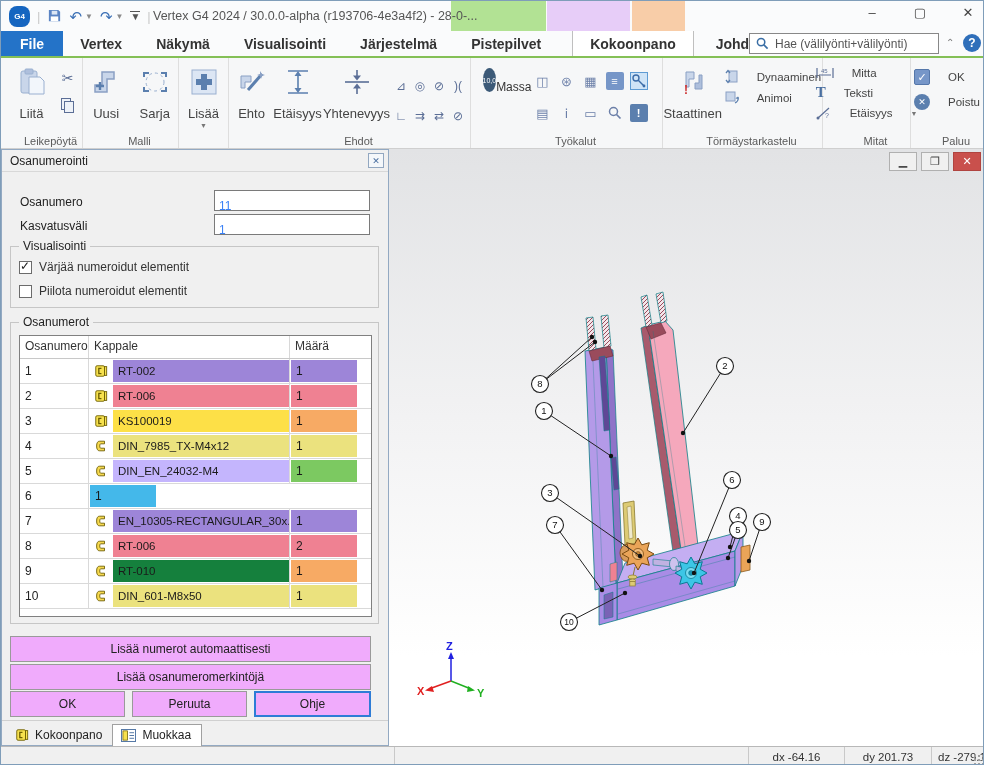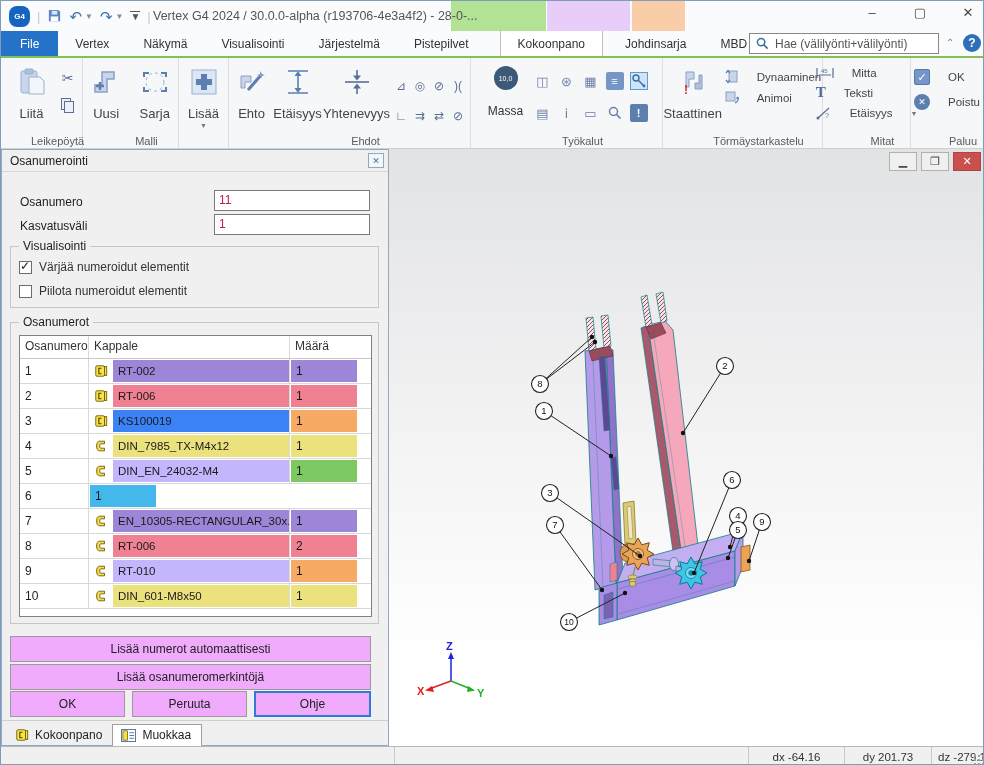--- a/index.html
+++ b/index.html
@@ -16,62 +16,62 @@
   .logo { width:21px; height:21px; background:#1565c0; border-radius:8px; color:#fff; font-size:8px; font-weight:bold; display:flex; align-items:center; justify-content:center; }
   .qsep { color:#c9c9c9; font-size:13px; }
   .qico { color:#3a6fb5; font-size:15px; line-height:1; cursor:default; }
   .qcaret { color:#8a8a8a; font-size:8px; margin-left:-4px; }
   .wtitle { position:absolute; left:152px; top:8px; color:#555; font-size:12.5px; white-space:nowrap; }
   .accent { position:absolute; top:0; height:30px; }
   .winbtns { position:absolute; right:10px; top:4px; display:flex; gap:34px; color:#444; font-size:13px; }
   .winbtns span { width:14px; text-align:center; }
   
   .tabrow { position:absolute; left:0; top:30px; width:984px; height:27px; background:#fafbfc; border-bottom:2px solid #84c056; display:flex; align-items:stretch; }
-  .tab { padding:0 17px; display:flex; align-items:center; font-size:12px; color:#333; white-space:nowrap; }
+  .tab { padding:0 17px; display:flex; align-items:center; font-size:14px; color:#333; white-space:nowrap;font-weight:bold; }
   .tab.file { background:#2473c8; color:#fff; padding:0 19px; }
   .tab.active { background:#fff; border-left:1px solid #bfbfbf; border-right:1px solid #bfbfbf; }
   .searchbox { position:absolute; left:748px; top:2px; width:190px; height:21px; background:#fff; border:1px solid #888; display:flex; align-items:center; gap:6px; padding:0 6px; }
   .searchbox .ph { color:#555; font-size:12px; white-space:nowrap; overflow:hidden; }
   .chev { position:absolute; left:945px; top:6px; color:#777; font-size:10px; }
   .helpbtn { position:absolute; left:962px; top:3px; width:18px; height:18px; border-radius:50%; background:#2f6fba; color:#fff; font-weight:bold; font-size:12px; display:flex; align-items:center; justify-content:center; }
   
   .ribbon { position:absolute; left:0; top:57px; width:984px; height:91px; background:#f6f7f8; border-bottom:1px solid #cfcfcf; display:flex; }
   .rg { position:relative; height:100%; border-right:1px solid #dedede; }
-  .glabel { position:absolute; bottom:1px; left:16px; width:100%; text-align:center; font-size:11px; color:#5a5a5a; white-space:nowrap; }
+  .glabel { position:absolute; bottom:1px; left:9px; width:100%; text-align:center; font-size:11px; color:#5a5a5a; white-space:nowrap; }
   .rg-body { display:flex; align-items:flex-start; padding-top:5px; height:72px; justify-content:center; gap:2px; }
   .bigbtn { display:flex; flex-direction:column; align-items:center; width:50px; padding-top:2px; }
   .bigbtn .bico { height:34px; display:flex; align-items:center; justify-content:center; }
   .bigbtn .blabel { font-size:13px; color:#444; margin-top:7px; white-space:nowrap; }
   .caret { font-size:7px; color:#777; margin-top:1px; }
   .minicol { display:flex; flex-direction:column; gap:10px; padding-top:6px; }
   .mini { width:18px; height:18px; display:flex; align-items:center; justify-content:center; color:#5b6e96; font-size:14px; }
   .dup { position:relative; }
   .dup i { position:absolute; width:10px; height:12px; border:1px solid #5b6e96; background:#eef2f8; display:block; }
   .dup i:first-child { left:2px; top:1px; }
   .dup i:last-child { left:5px; top:4px; }
   .cgrid { display:grid; grid-template-columns:repeat(4,19px); grid-auto-rows:30px; align-items:center; justify-items:center; padding-top:8px; color:#5b6e96; font-size:12px; }
   .toolgrid { display:grid; grid-template-columns:repeat(5,24px); grid-auto-rows:32px; align-items:center; justify-items:center; padding-top:2px; }
   .tool-ico { width:18px; height:18px; display:flex; align-items:center; justify-content:center; color:#6b7fa8; font-size:13px; }
   .tool-ico.blue { background:#7696c8; color:#fff; border-radius:2px; font-size:11px; }
   .tool-ico.hl { background:#cfe4f7; border:1px solid #5e9bd3; }
   .tool-ico.warn { background:#5b7fae; color:#fff; border-radius:2px; font-weight:bold; font-size:11px; }
-  .massbtn { display:flex; flex-direction:column; align-items:center; width:46px; padding-top:3px; }
+  .massbtn { display:flex; flex-direction:row; align-items:center; width:46px; padding-top:3px; }
   .masscircle { width:24px; height:24px; border-radius:50%; background:#3c5a78; color:#fff; font-size:7px; display:flex; align-items:center; justify-content:center; }
   .vstack { display:flex; flex-direction:column; gap:6px; padding-top:6px; }
   .hitem { display:flex; align-items:center; gap:18px; font-size:11.5px; color:#444; white-space:nowrap; }
   .okico { width:16px; height:16px; background:#7696c8; border:1px solid #5577aa; border-radius:2px; color:#fff; font-size:11px; display:flex; align-items:center; justify-content:center; }
   .exitico { width:16px; height:16px; background:#5b7fae; border-radius:50%; color:#fff; font-size:9px; display:flex; align-items:center; justify-content:center; }
   .tico { color:#4a6fa0; font-family:"Liberation Serif", serif; font-weight:bold; font-size:15px; }
   
   .dialog { position:absolute; left:0; top:148px; width:388px; height:597px; background:#f0f0f0; border:1px solid #93a9c2; }
   .dlg-title { position:absolute; left:0; top:0; width:100%; height:22px; background:#f0f0f0; border-bottom:1px solid #d8d8d8; }
   .dlg-title .txt { position:absolute; left:8px; top:4px; color:#222; }
   .dlg-close { position:absolute; right:4px; top:3px; width:16px; height:15px; border:1px solid #92a7c0; background:#f4f7fa; color:#4a6fa0; font-size:9px; display:flex; align-items:center; justify-content:center; }
   .flabel { position:absolute; left:18px; color:#222; }
-  .finput { position:absolute; left:212px; width:156px; height:21px; background:#fff; border:1px solid #7a7a7a; font-size:12px; padding:2px 4px; color:#be185d; font-family:"Liberation Sans",sans-serif; }
+  .finput { position:absolute; left:212px; width:156px; height:21px; background:#fff; border:1px solid #7a7a7a; font-size:12px; padding:8px 4px; color:#3b82f6; font-family:"Liberation Sans",sans-serif; }
   .gbox { position:absolute; border:1px solid #c6c6c6; }
   .gbox .legend { position:absolute; left:8px; top:-8px; background:#f0f0f0; padding:0 4px; font-size:12px; color:#222; }
   .cbrow { position:absolute; display:flex; align-items:center; gap:7px; }
   .cbox { width:13px; height:13px; background:#fff; border:1px solid #6b6b6b; position:relative; }
   .cbox.checked::after { content:"✓"; position:absolute; left:0px; top:-3px; font-size:12px; color:#222; }
   .ptable { position:absolute; left:8px; top:12px; width:353px; height:282px; background:#fff; border:1px solid #808080; overflow:hidden; }
   .phead { display:flex; height:23px; border-bottom:1px solid #c8c8c8; background:#fff; }
   .phead .hc { padding:3px 0 0 5px; font-size:12px; color:#333; }
   .hc1 { width:69px; border-right:1px solid #d8d8d8; }
   .hc2 { width:201px; border-right:1px solid #d8d8d8; }
@@ -442,21 +442,21 @@
           <div class="trow">
             <div class="c-num">3</div>
             <div class="c-part">
               <span class="picon">
                 <svg width="14" height="14" viewBox="0 0 16 16">
                   <rect x="2" y="2" width="10" height="12" rx="1.5" fill="#f7e14e" stroke="#6b5d00"></rect>
                   <path d="M8.5 5 H5.5 V11 H8.5" fill="none" stroke="#6b5d00" stroke-width="1.5"></path>
                   <rect x="12" y="3" width="2.5" height="10" fill="#f7e14e" stroke="#6b5d00"></rect>
                 </svg>
               </span>
-              <span class="pcolor" style="background:#3b82f6">KS100019</span>
+              <span class="pcolor" style="background:#fde047">KS100019</span>
             </div>
             <div class="c-qty">
               <span class="qcolor" style="background:#f7aa64">1</span>
             </div>
           </div>
           <div class="trow">
             <div class="c-num">4</div>
             <div class="c-part">
               <span class="picon">
                 <svg width="14" height="14" viewBox="0 0 16 16">
@@ -518,21 +518,21 @@
             </div>
           </div>
           <div class="trow">
             <div class="c-num">9</div>
             <div class="c-part">
               <span class="picon">
                 <svg width="14" height="14" viewBox="0 0 16 16">
                   <path d="M12 2.5 H6.5 C4 2.5 3 4.5 3 8 C3 11.5 4 13.5 6.5 13.5 H12 V10.5 H7.8 C7 10.5 6.6 9.6 6.6 8 C6.6 6.4 7 5.5 7.8 5.5 H12 Z" fill="#f7d94e" stroke="#6b5d00"></path>
                 </svg>
               </span>
-              <span class="pcolor" style="background:#c4b5fd">RT-010</span>
+              <span class="pcolor" style="background:#15803d">RT-010</span>
             </div>
             <div class="c-qty">
               <span class="qcolor" style="background:#f7aa64">1</span>
             </div>
           </div>
           <div class="trow">
             <div class="c-num">10</div>
             <div class="c-part">
               <span class="picon">
                 <svg width="14" height="14" viewBox="0 0 16 16">

